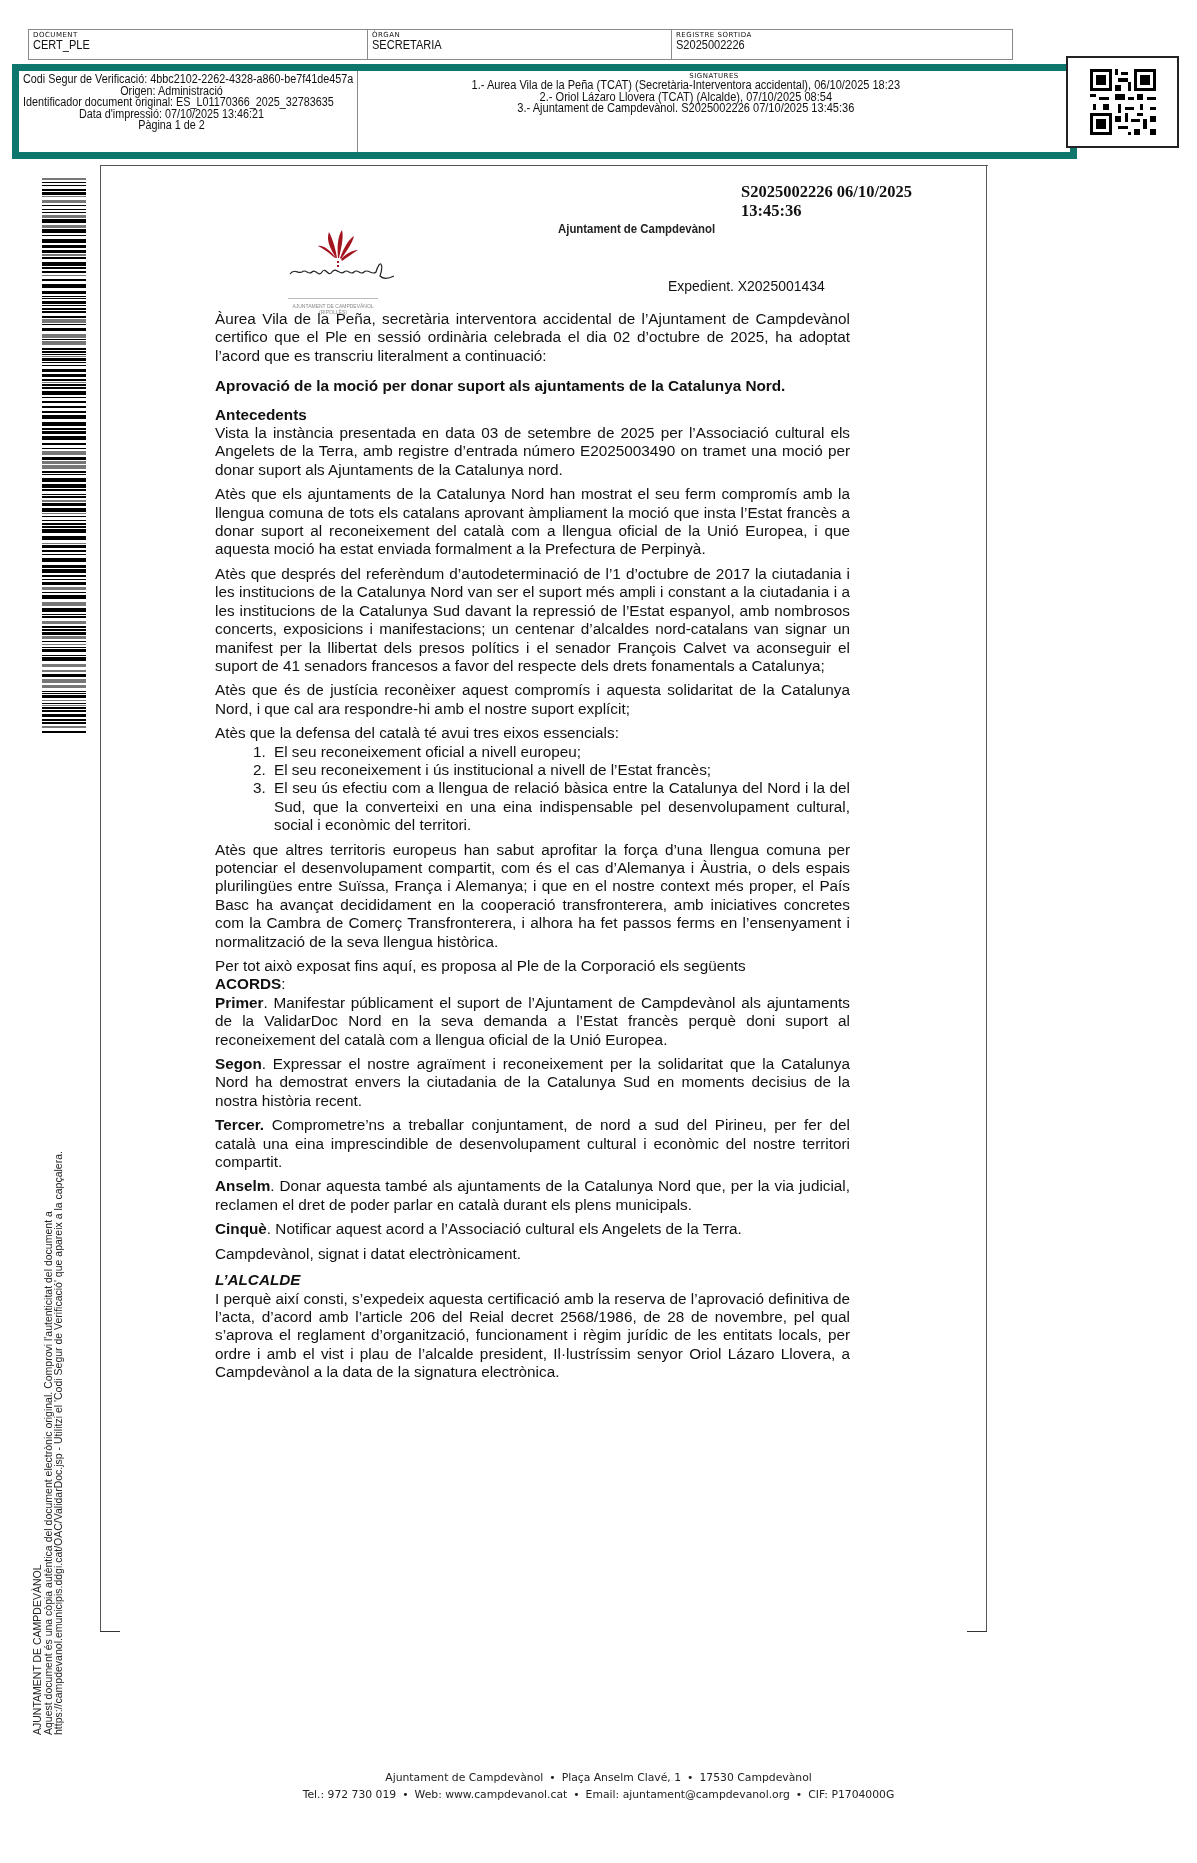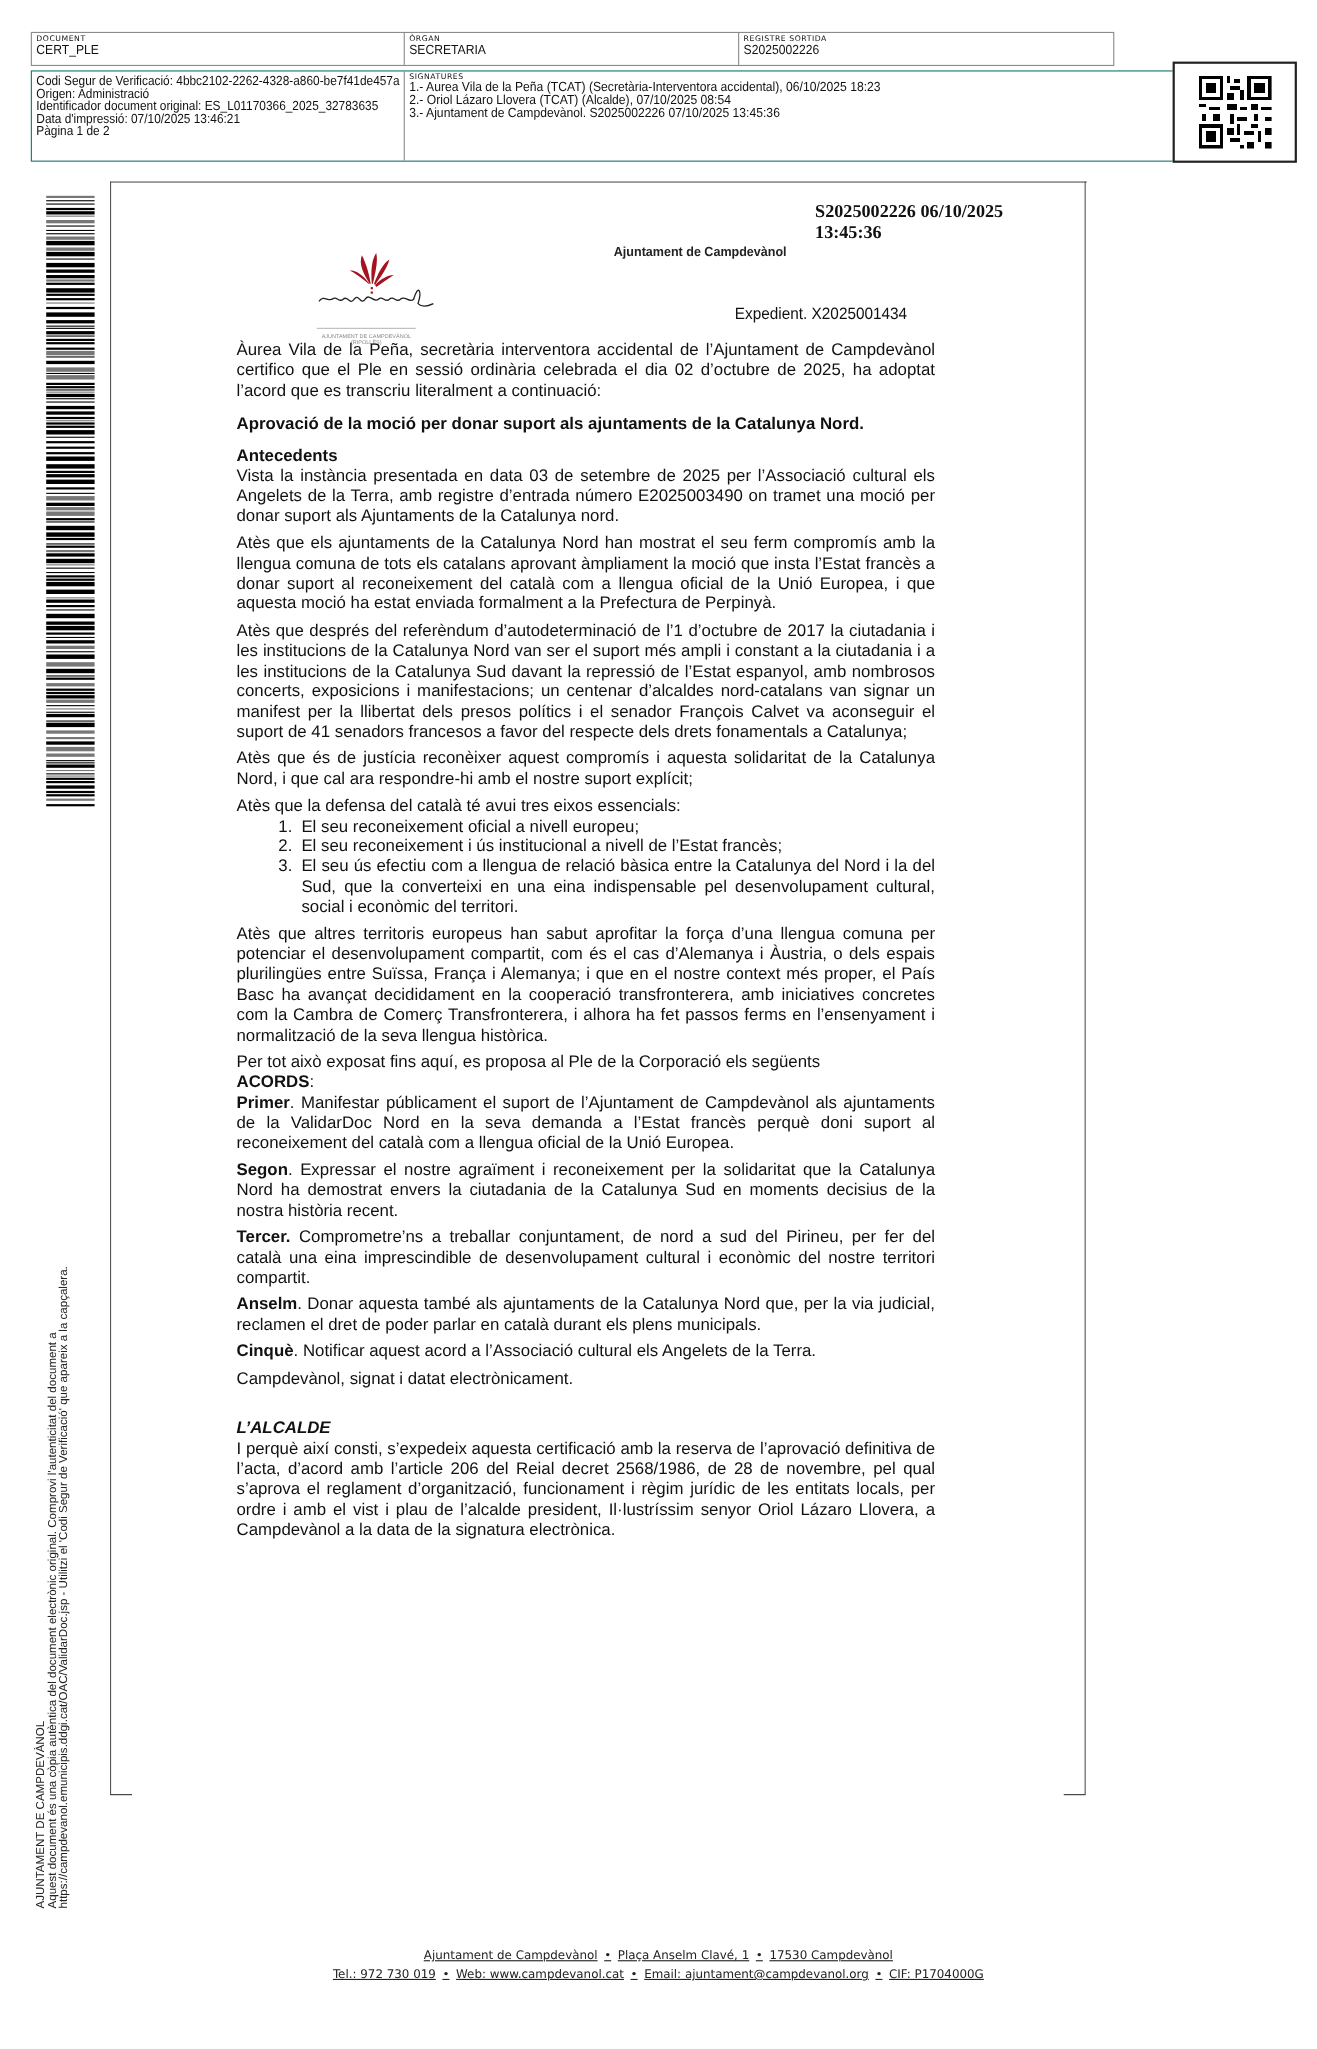--- a/index.html
+++ b/index.html
@@ -5,21 +5,21 @@
   html, body { margin: 0; padding: 0; background: #ffffff; }
   body { width: 1197px; height: 1863px; position: relative; overflow: hidden; font-family: "Liberation Sans", sans-serif; color: #111; }
 
   
   .hdr-row1 { position: absolute; left: 28px; top: 29px; width: 983px; height: 29px; border: 1px solid #8a8a8a; display: flex; }
   .hdr-cell { position: relative; border-right: 1px solid #8a8a8a; padding: 1px 4px; box-sizing: border-box; }
   .hdr-cell:last-child { border-right: none; }
   .hdr-label { font-size: 7px; letter-spacing: 0.5px; line-height: 8px; font-family: "DejaVu Sans", sans-serif; }
   .hdr-value { font-size: 12px; line-height: 13px; transform: scaleX(0.92); transform-origin: left; white-space: nowrap; }
 
-  .hdr-row2 { position: absolute; left: 28px; top: 64px; width: 1051px; height: 81px; border: 1px solid #0f766e; display: flex; }
+  .hdr-row2 { position: absolute; left: 12px; top: 64px; width: 1051px; height: 81px; border: 7px solid #0f766e; display: flex; text-align: center; }
   .meta-cell { width: 339px; border-right: 1px solid #8a8a8a; padding: 3px 4px; box-sizing: border-box; font-size: 12px; line-height: 11.5px; }
   .meta-cell div { white-space: nowrap; transform: scaleX(0.9); transform-origin: left; }
   .sig-cell { flex: 1; padding: 1px 4px; box-sizing: border-box; }
   .sig-cell .sig-line { font-size: 12px; line-height: 11.5px; white-space: nowrap; transform: scaleX(0.92); transform-origin: left; }
   .qr-box { position: absolute; left: 1066px; top: 56px; width: 113px; height: 92px; border: 2px solid #222; background: #fff; box-sizing: border-box; display:flex; align-items:center; justify-content:center; }
 
   
   .barcode { position: absolute; left: 42px; top: 178px; width: 44px; height: 555px; }
   .barcode span { display: block; width: 100%; background: #000; }
 
@@ -47,21 +47,21 @@
   .content p { margin: 0 0 6px 0; text-align: justify; }
   .bold { font-weight: bold; }
   .title { font-weight: bold; margin: 12px 0 10px 0 !important; }
   .ital-bold { font-weight: bold; font-style: italic; }
   ol.eixos { margin: 0 0 6px 0; padding-left: 55px; }
   ol.eixos li { text-align: justify; padding-left: 4px; }
   .sig-footer { display: flex; font-weight: bold; margin-top: 2px; }
   .sig-footer span:first-child { width: 412px; }
 
   
-  .footer { position: absolute; left: 0; top: 1769px; width: 1197px; text-align: center; font-size: 10.8px; line-height: 17px; color: #222; font-family: "DejaVu Sans", sans-serif; text-decoration: underline; }
+  .footer { position: absolute; left: 0; top: 1769px; width: 1197px; text-align: center; font-size: 10.8px; line-height: 17px; color: #222; font-family: "DejaVu Sans", sans-serif; }
   .footer .dot { margin: 0 6px; }
 </style>
 </head>
 <body>
 
 <div class="hdr-row1">
   <div class="hdr-cell" style="width:339px">
     <div class="hdr-label">DOCUMENT</div>
     <div class="hdr-value">CERT_PLE</div>
   </div>
@@ -323,21 +323,21 @@
     <li>El seu reconeixement i ús institucional a nivell de l’Estat francès;</li>
     <li>El seu ús efectiu com a llengua de relació bàsica entre la Catalunya del Nord i la del Sud, que la converteixi en una eina indispensable pel desenvolupament cultural, social i econòmic del territori.</li>
   </ol>
   <p>Atès que altres territoris europeus han sabut aprofitar la força d’una llengua comuna per potenciar el desenvolupament compartit, com és el cas d’Alemanya i Àustria, o dels espais plurilingües entre Suïssa, França i Alemanya; i que en el nostre context més proper, el País Basc ha avançat decididament en la cooperació transfronterera, amb iniciatives concretes com la Cambra de Comerç Transfronterera, i alhora ha fet passos ferms en l’ensenyament i normalització de la seva llengua històrica.</p>
   <p style="margin-bottom:0"><span>Per tot això exposat fins aquí, es proposa al Ple de la Corporació els següents</span><br><span class="bold">ACORDS</span>:</p>
   <p><span class="bold">Primer</span><span>. Manifestar públicament el suport de l’Ajuntament de Campdevànol als ajuntaments de la ValidarDoc Nord en la seva demanda a l’Estat francès perquè doni suport al reconeixement del català com a llengua oficial de la Unió Europea.</span></p>
   <p><span class="bold">Segon</span><span>. Expressar el nostre agraïment i reconeixement per la solidaritat que la Catalunya Nord ha demostrat envers la ciutadania de la Catalunya Sud en moments decisius de la nostra història recent.</span></p>
   <p><span class="bold">Tercer.</span><span> Comprometre’ns a treballar conjuntament, de nord a sud del Pirineu, per fer del català una eina imprescindible de desenvolupament cultural i econòmic del nostre territori compartit.</span></p>
   <p><span class="bold">Anselm</span><span>. Donar aquesta també als ajuntaments de la Catalunya Nord que, per la via judicial, reclamen el dret de poder parlar en català durant els plens municipals.</span></p>
   <p><span class="bold">Cinquè</span><span>. Notificar aquest acord a l’Associació cultural els Angelets de la Terra.</span></p>
-  <p style="margin-bottom:27px">Campdevànol, signat i datat electrònicament.</p>
+  <p style="margin-bottom:8px">Campdevànol, signat i datat electrònicament.</p>
   <div class="ital-bold">L’ALCALDE</div>
   <p style="margin-bottom:2px">I perquè així consti, s’expedeix aquesta certificació amb la reserva de l’aprovació definitiva de l’acta, d’acord amb l’article 206 del Reial decret 2568/1986, de 28 de novembre, pel qual s’aprova el reglament d’organització, funcionament i règim jurídic de les entitats locals, per ordre i amb el vist i plau de l’alcalde president, Il·lustríssim senyor Oriol Lázaro Llovera, a Campdevànol a la data de la signatura electrònica.</p>
 </div>
 
 <div class="footer">
   <div>
     <span>Ajuntament de Campdevànol</span><span class="dot">•</span><span>Plaça Anselm Clavé, 1</span><span class="dot">•</span><span>17530 Campdevànol</span>
   </div>
   <div>
     <span>Tel.: 972 730 019</span><span class="dot">•</span><span>Web: www.campdevanol.cat</span><span class="dot">•</span><span>Email: ajuntament@campdevanol.org</span><span class="dot">•</span><span>CIF: P1704000G</span>

